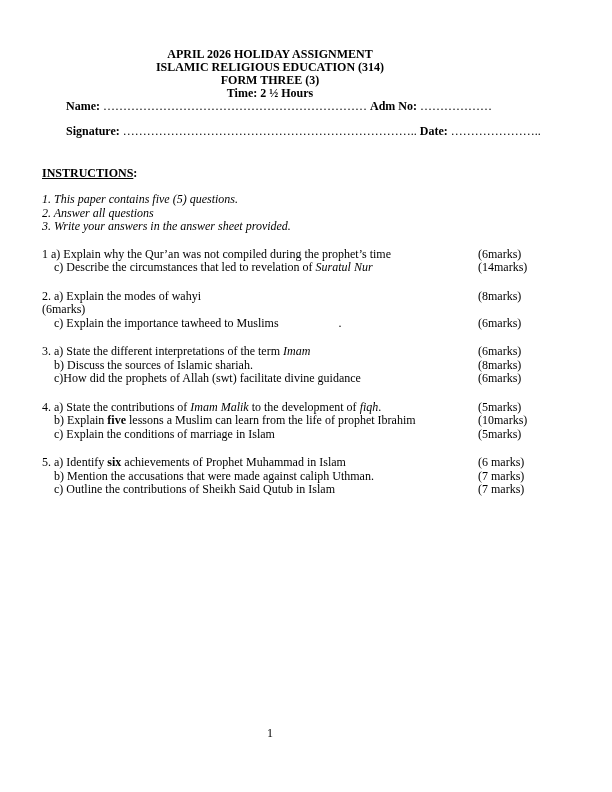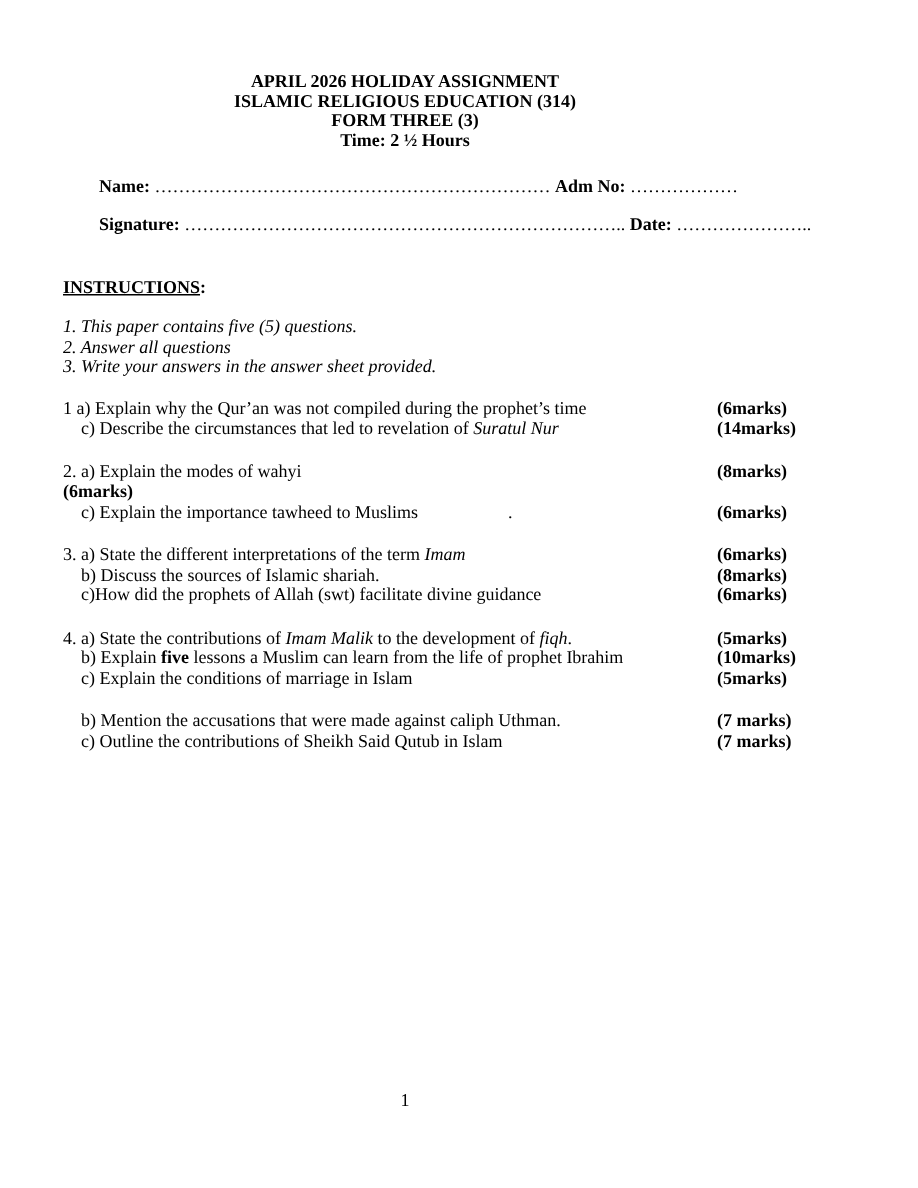--- a/index.html
+++ b/index.html
@@ -11,36 +11,36 @@
   }
   .page {
     width: 540px; height: 792px;
     padding: 48px 42px 0 42px;
     position: relative;
     background: #ffffff;
   }
   .header { text-align: center; font-weight: bold; }
   .header div { line-height: 13px; }
 
-  .fields { margin-top: 18px; padding-left: 24px; }
+  .fields { padding-left: 24px; }
   .frow { line-height: 13px; margin-bottom: 12px; white-space: nowrap; }
   .flabel { font-weight: bold; }
 
   .instr-title { margin-top: 28px; font-weight: bold; }
   .instr-title .u { text-decoration: underline; }
 
   .instructions { margin-top: 12px; font-style: italic; }
   .instructions div { line-height: 13.5px; }
 
   .questions { margin-top: 14px; }
   .qblock { margin-bottom: 15px; }
   .qline { display: flex; line-height: 13.5px; }
   .qtext { flex: 0 0 436px; width: 436px; }
   .qline.ind .qtext { padding-left: 12px; }
-  .marks { flex: 1 1 auto; white-space: nowrap; font-weight: bold; }
+  .marks { flex: 1 1 auto; white-space: nowrap; }
   .it { font-style: italic; }
   .bd { font-weight: bold; }
 
   .pagenum { position: absolute; left: 0; right: 0; top: 726px; text-align: center; }
 </style>
 </head>
 <body>
 
 <div class="page">
 
@@ -120,20 +120,24 @@
         <div class="qline ind">
           <span class="qtext"><span>b) Explain </span><span class="bd">five</span><span> lessons a Muslim can learn from the life of prophet Ibrahim</span></span>
           <span class="marks">(10marks)</span>
         </div>
         <div class="qline ind">
           <span class="qtext"><span>c) Explain the conditions of marriage in Islam</span></span>
           <span class="marks">(5marks)</span>
         </div>
       </div>
       <div class="qblock">
+        <div class="qline">
+          <span class="qtext"><span>5. a) Identify </span><span class="bd">six</span><span> achievements of Prophet Muhammad in Islam</span></span>
+          <span class="marks">(6 marks)</span>
+        </div>
         <div class="qline ind">
           <span class="qtext"><span>b) Mention the accusations that were made against caliph Uthman.</span></span>
           <span class="marks">(7 marks)</span>
         </div>
         <div class="qline ind">
           <span class="qtext"><span>c) Outline the contributions of Sheikh Said Qutub in Islam</span></span>
           <span class="marks">(7 marks)</span>
         </div>
       </div>
     </div>

